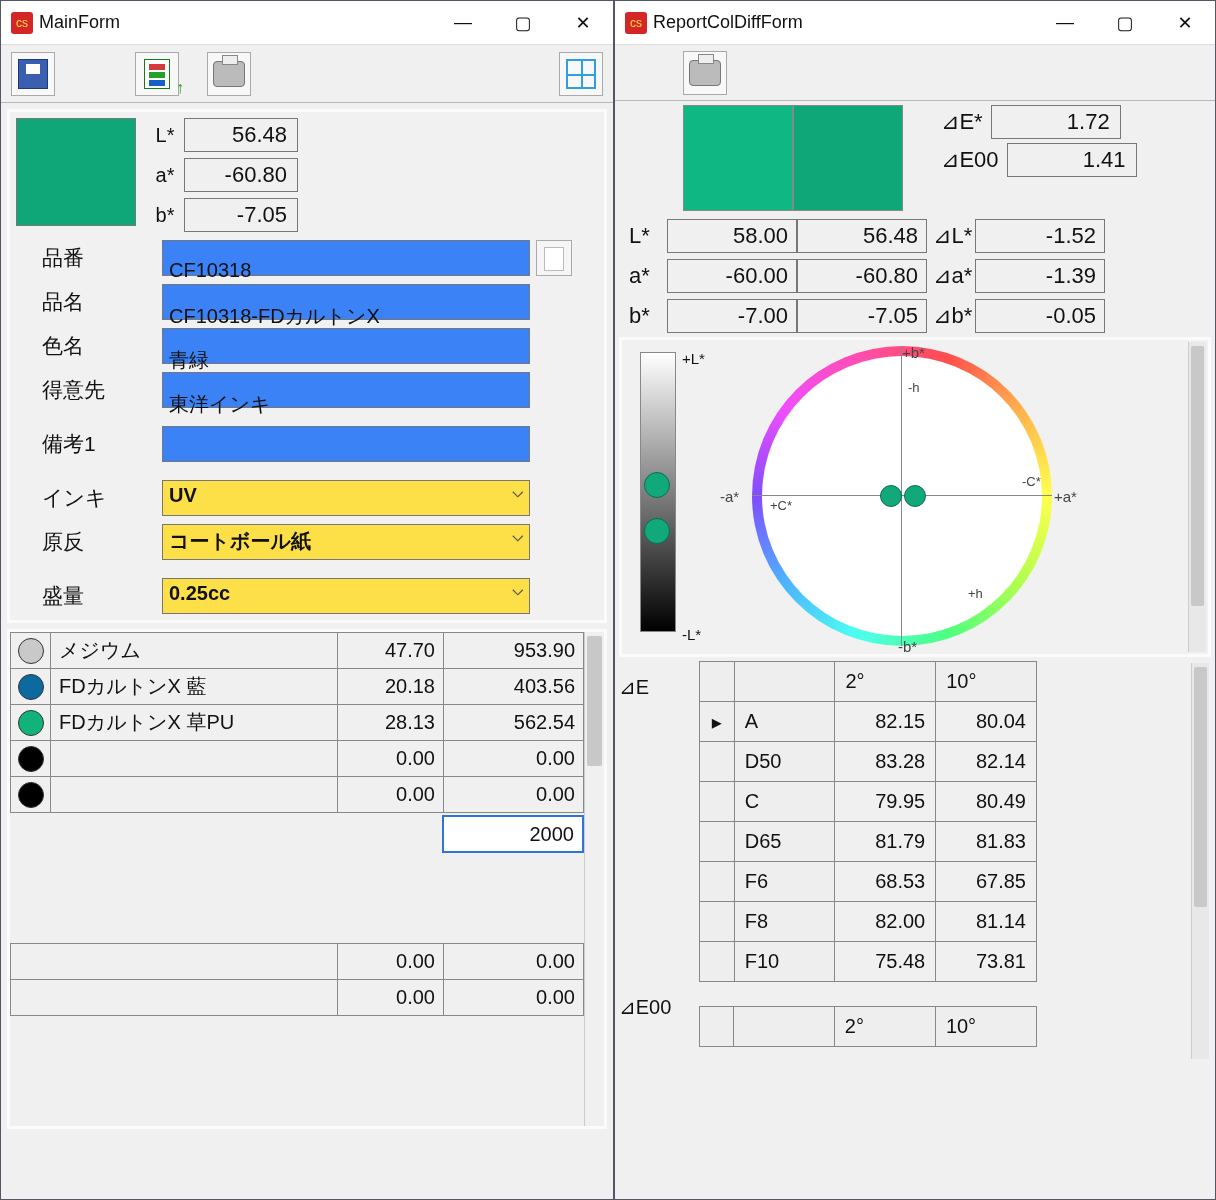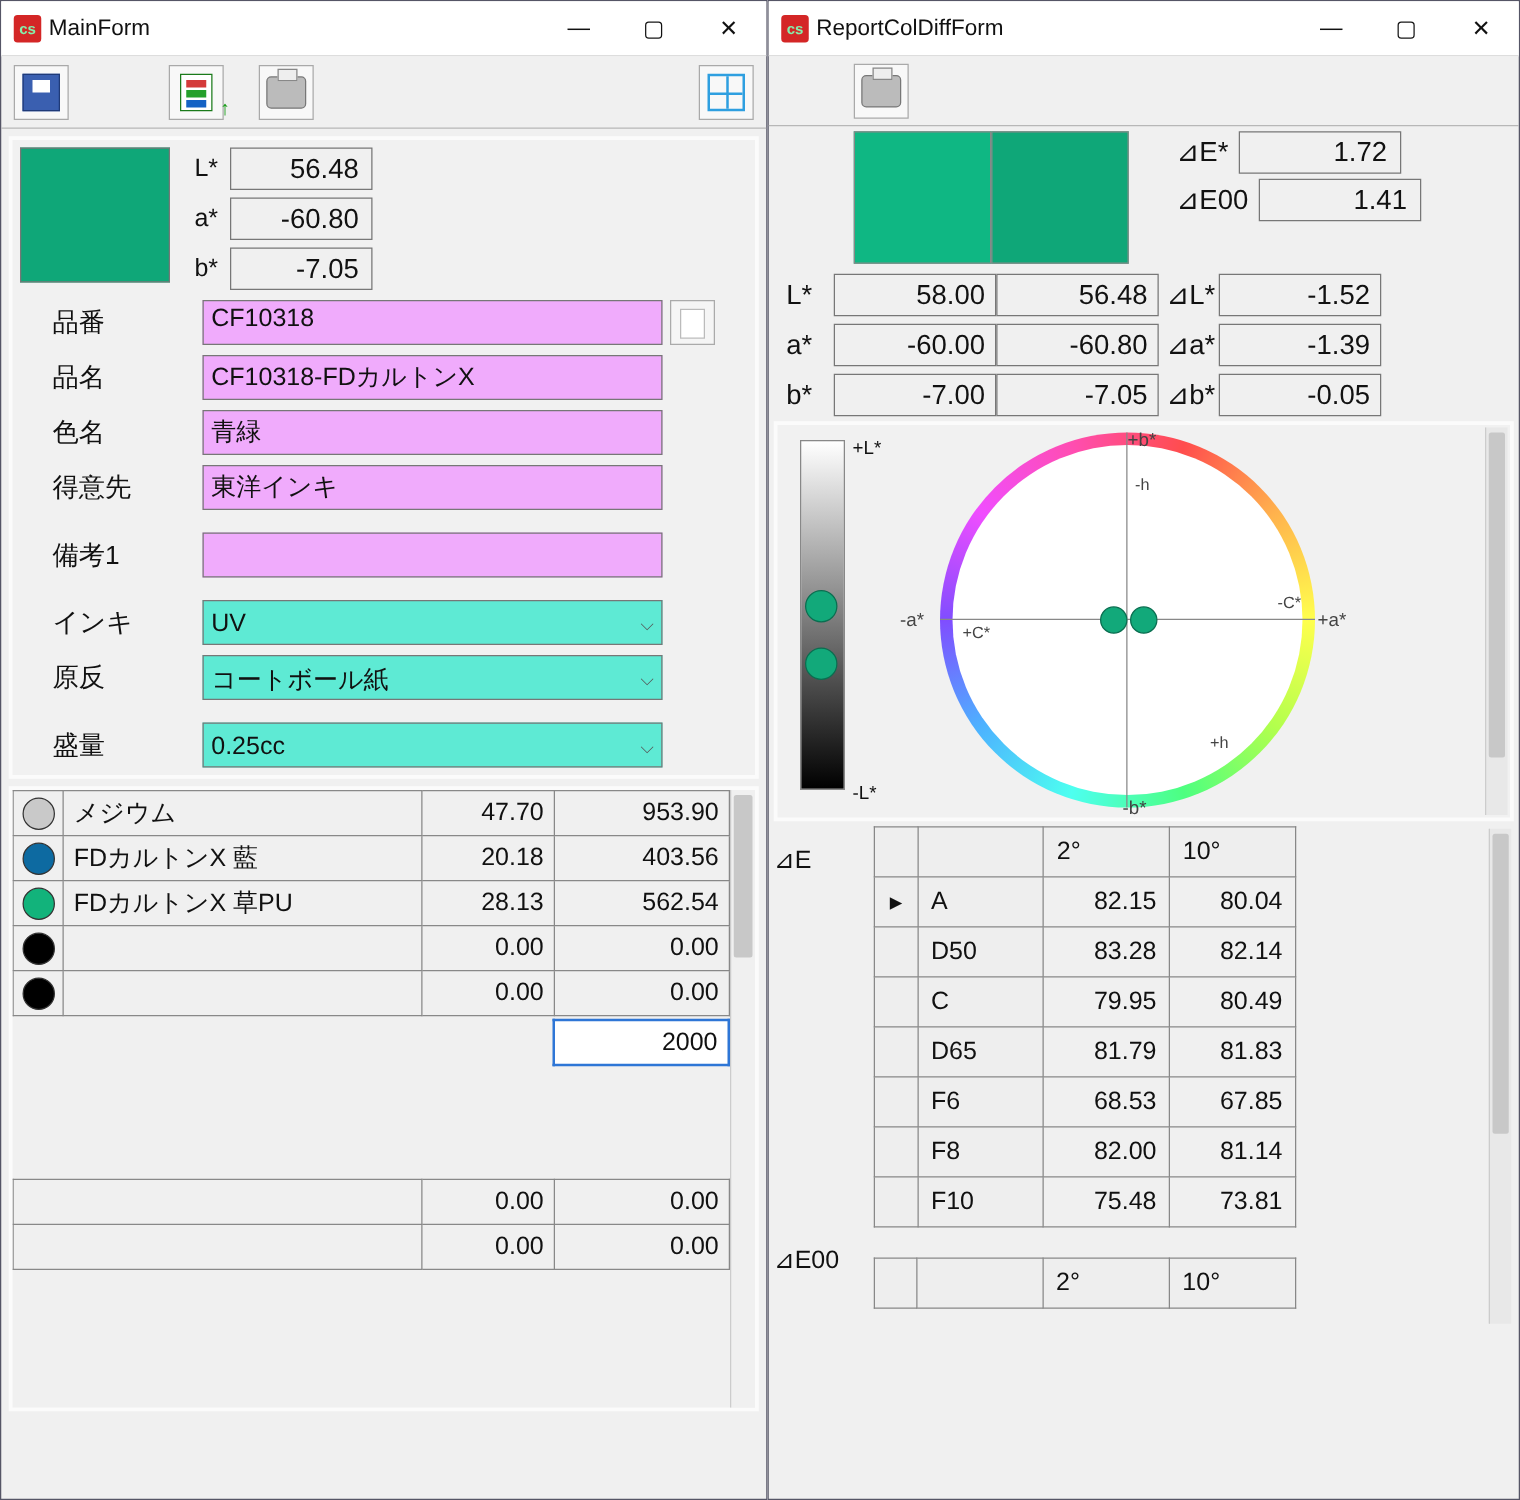--- a/index.html
+++ b/index.html
@@ -26,21 +26,21 @@
   .titlebar {
     height: 44px; background: #fff;
     display: flex; align-items: center;
     border-bottom: 1px solid #ddd;
   }
   .titlebar .icon {
     width: 22px; height: 22px; margin: 0 6px 0 10px;
     background: #d42626; border-radius: 3px;
     display:flex; align-items:center; justify-content:center;
   }
-  .titlebar .icon span{color:#86efac; font-size:12px; font-weight:bold;}
+  .titlebar .icon span{color:#fde047; font-size:12px; font-weight:normal;}
   .title-text { font-size: 18px; }
   .spacer { flex: 1; }
   .win-btn {
     width: 60px; height: 44px;
     display: flex; align-items: center; justify-content: center;
     font-size: 18px;
     cursor: default;
   }
   
   .toolbar {
@@ -72,27 +72,27 @@
   .lab-grid label { font-size: 20px; text-align:center; }
   .numbox {
     height: 34px; border: 1px solid #777; background: #f0f0f0;
     text-align: right; padding: 3px 10px 0 0; font-size: 22px;
     width: 114px;
   }
   
   .frow { display:flex; align-items:center; margin: 8px 0 0 26px; }
   .frow label { width: 120px; font-size: 21px; }
   .txt {
-    height: 36px; background:#f0abfc; border:1px solid #777;
-    padding: 3px 6px 0 6px; font-size: 20px; flex:1; min-width:0;
+    height: 36px; background:#3b82f6; border:1px solid #777;
+    padding: 18px 6px 0 6px; font-size: 20px; flex:1; min-width:0;
   }
   .select {
-    height: 36px; background:#5eead4; border:1px solid #777;
+    height: 36px; background:#fde047; border:1px solid #777;
     padding: 3px 6px 0 6px; font-size: 20px; flex:1;
-    display:flex; align-items:center; justify-content:space-between;
+    display:flex; justify-content:space-between;font-weight:bold;
   }
   .select .arrow { font-size:14px; color:#555; }
   .file-btn { width:36px; height:36px; border:1px solid #aaa; margin-left:6px; background:#f5f5f5; position:relative;}
   .file-btn::after{content:""; position:absolute; left:7px; top:6px; width:18px; height:22px; border:1px solid #bbb; background:#fff;}
   
   .matpanel { border:3px solid #fbfbfb; margin:6px; position:relative; }
   .matpanel-inner { position:absolute; top:0; left:0; right:20px; bottom:0; overflow:hidden;}
   .scroll-v { position:absolute; top:0; right:0; bottom:0; width:20px; background:#f0f0f0; border-left:1px solid #ccc;}
   .scroll-thumb { position:absolute; left:2px; right:2px; top:4px; height:130px; background:#c8c8c8; border-radius:2px;}
   table.mat { border-collapse: collapse; width: 100%; table-layout:fixed;}

